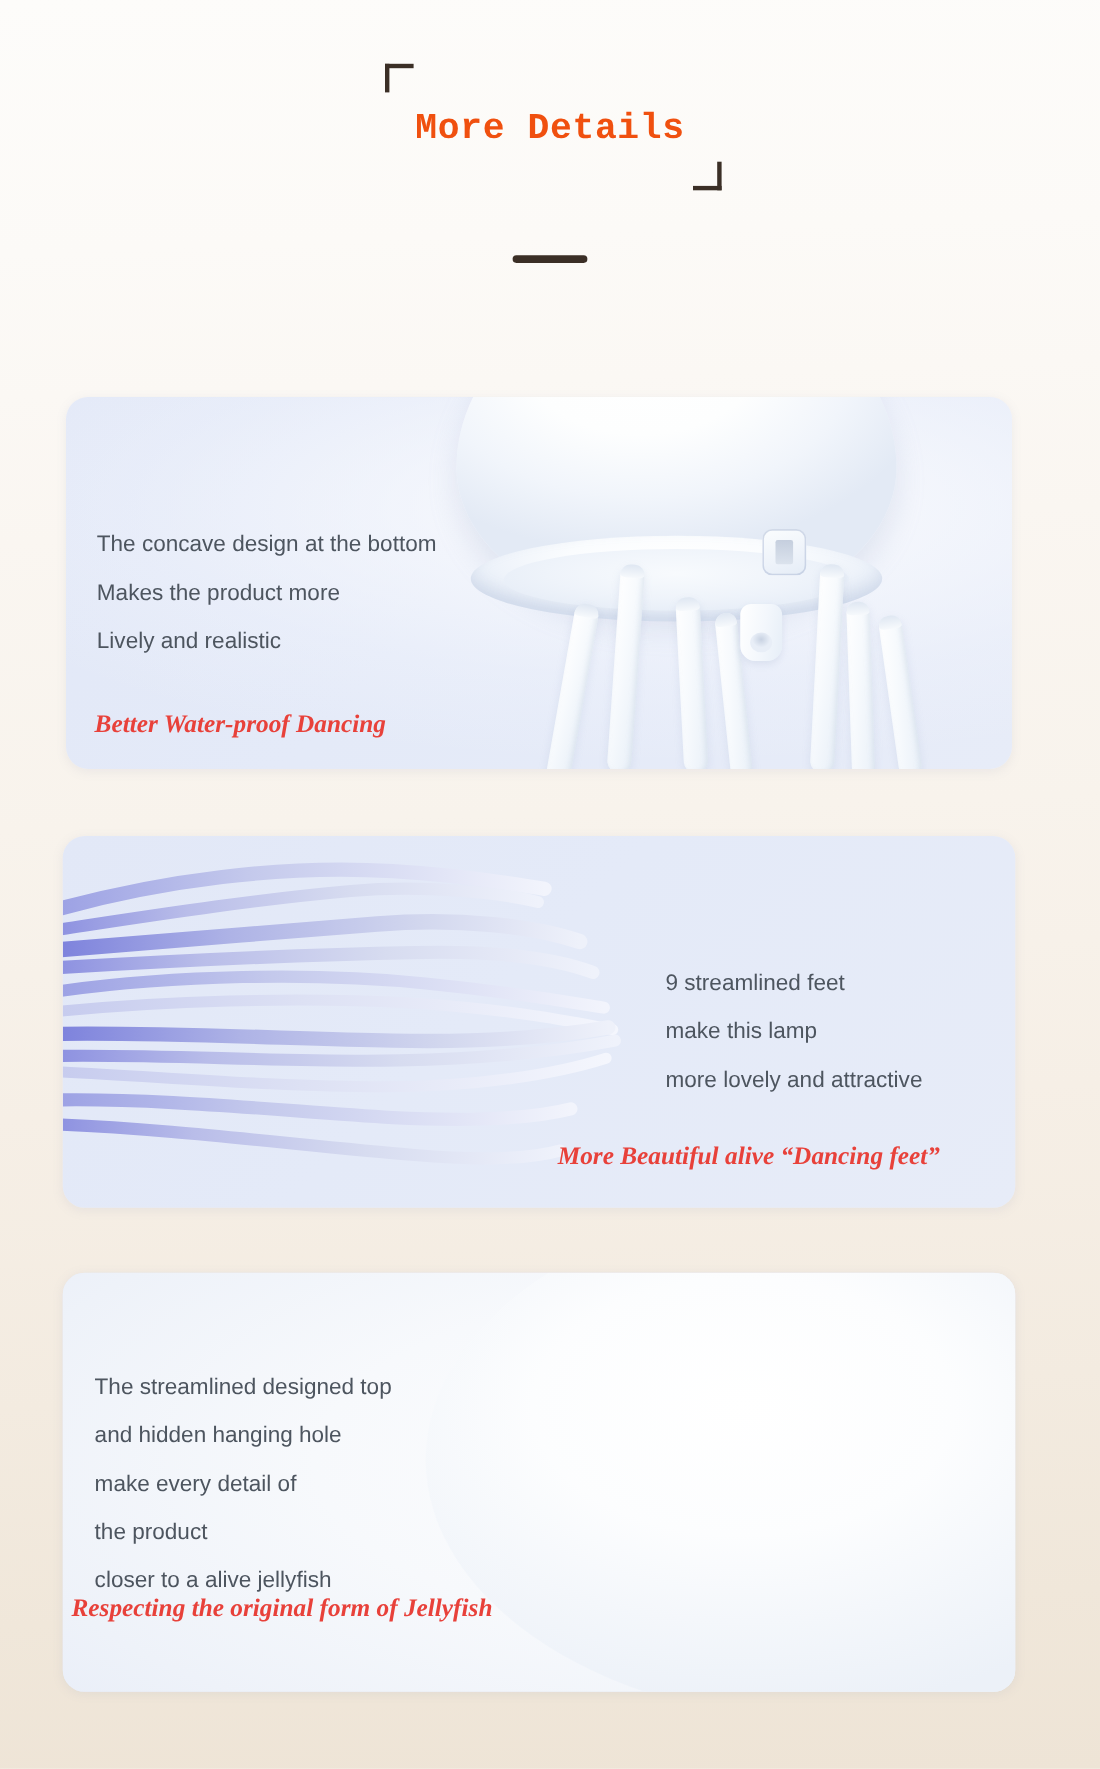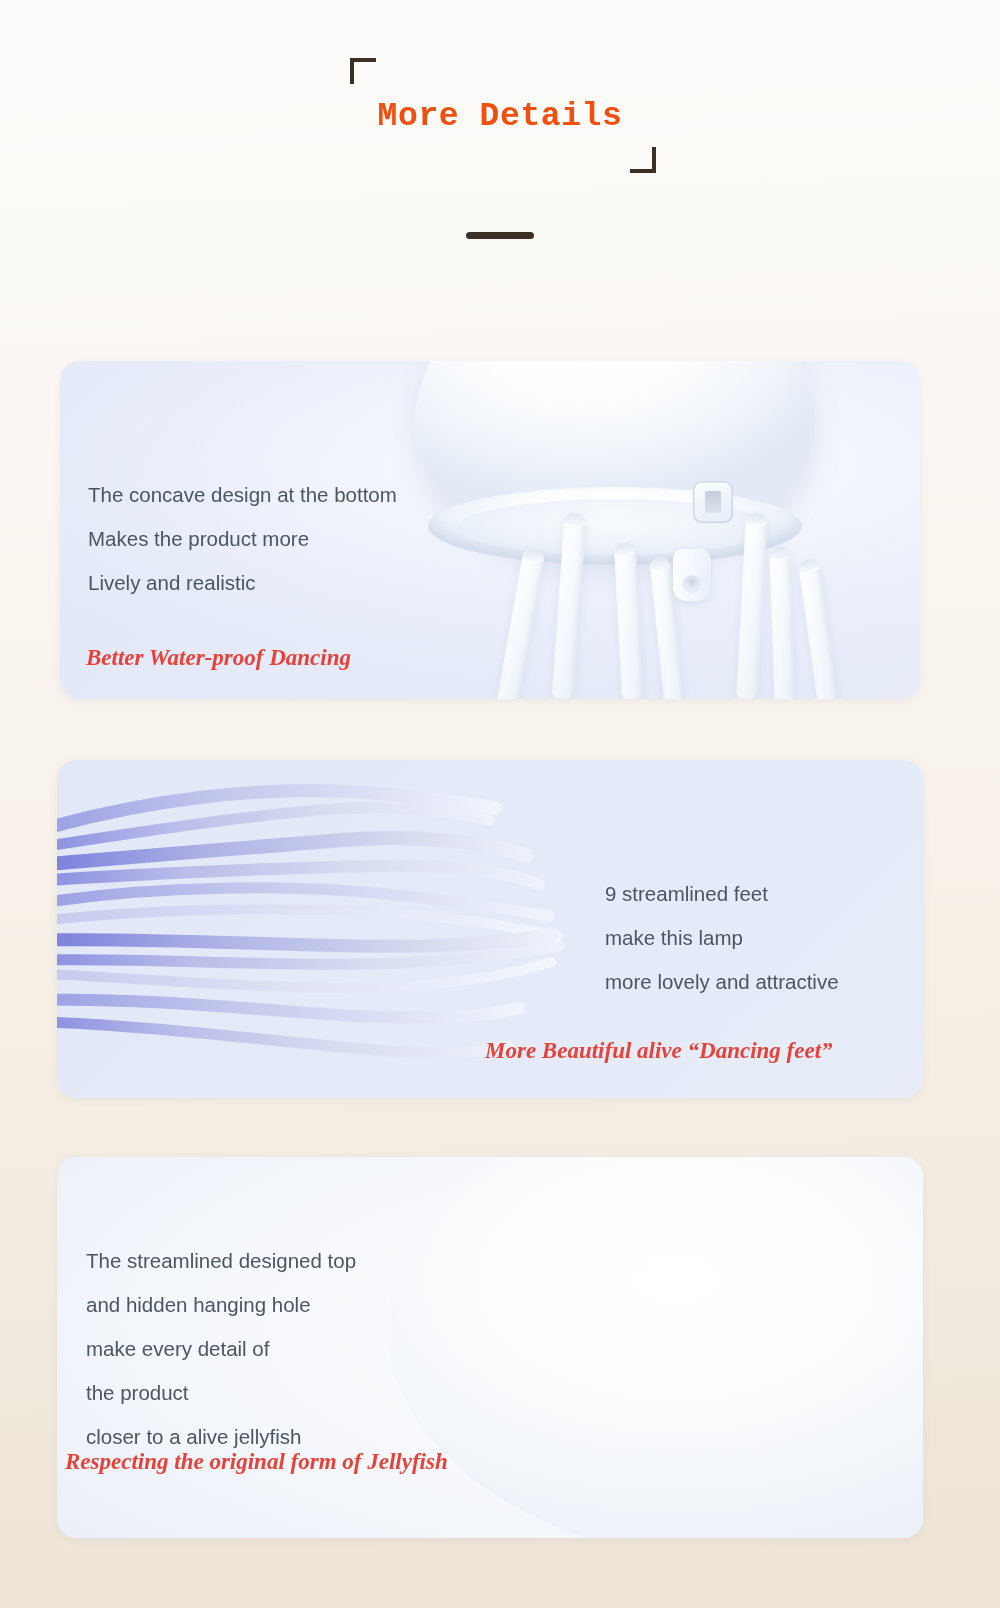--- a/index.html
+++ b/index.html
@@ -107,21 +107,21 @@
     font-family: "Liberation Serif", serif;
     font-style: italic;
     font-weight: bold;
     font-size: 23px;
     white-space: nowrap;
   }
 
   .c1-text   { left: 28px; top: 112px; }
   .c1-tag    { left: 26px; top: 284px; }
   .c2-text   { left: 533px; top: 112px; margin-left: 15px; }
-  .c2-tag    { left: 428px; top: 278px; }
+  .c2-tag    { left: 450px; top: 278px; }
   .c3-text   { left: 29px; top: 82px; }
   .c3-tag    { left: 8px; top: 292px; }
 
   
   .art1 {
     position: absolute;
     inset: 0;
     z-index: 1;
     overflow: hidden;
     background:

